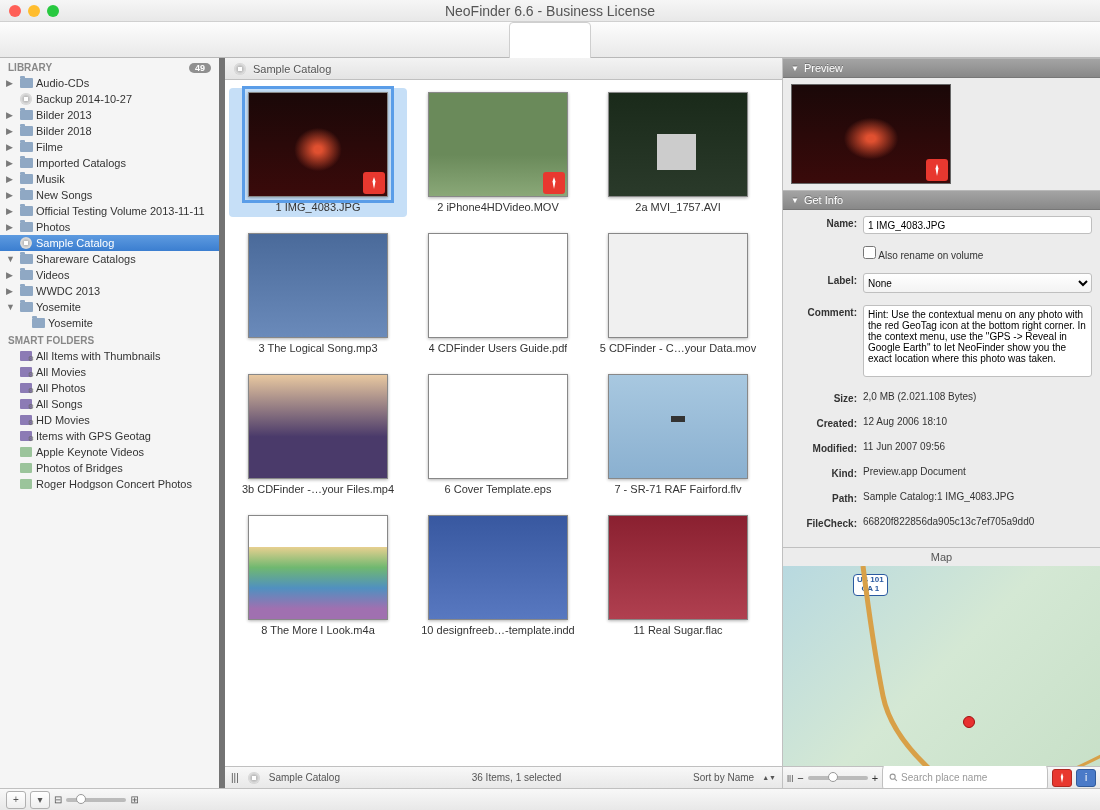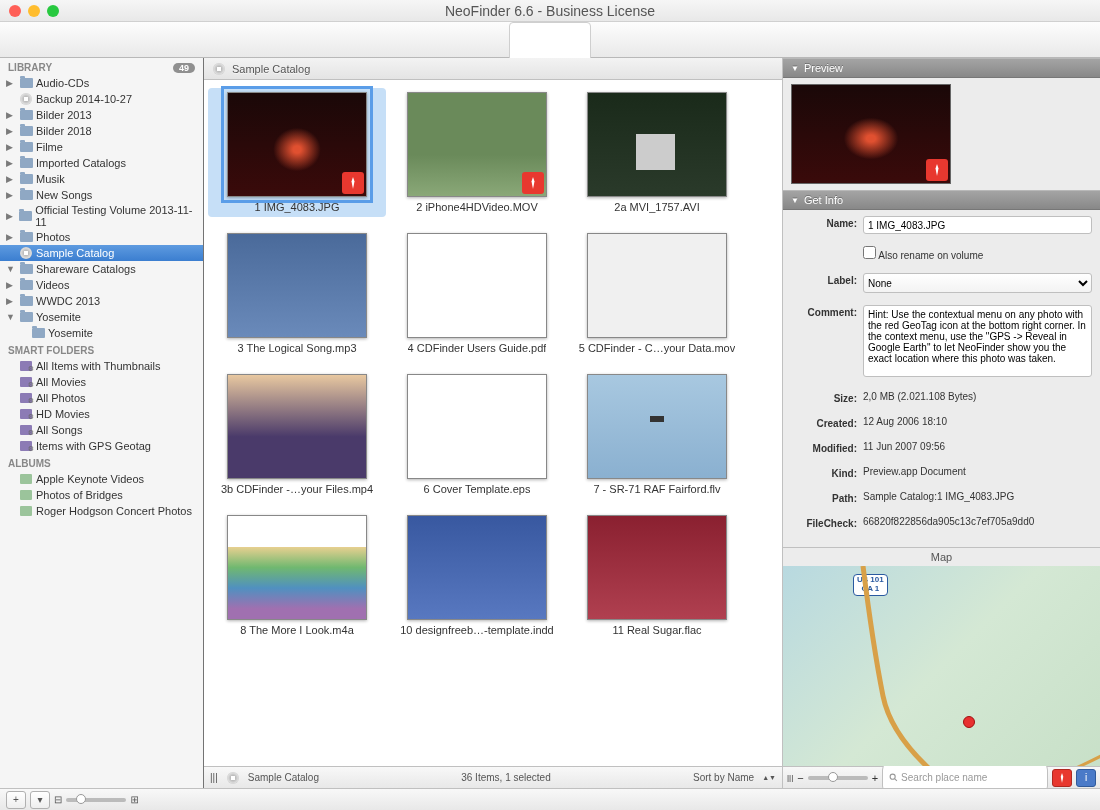--- a/index.html
+++ b/index.html
@@ -13,21 +13,21 @@
 .search-field { flex: 0 0 200px; height: 22px; background: #fff; border: 1px solid #cfcfcf; border-radius: 4px; display: flex; align-items: center; padding: 0 6px; color: #999; }
 .search-field svg { margin-right: 4px; }
 .tb-group { display: flex; }
 .tb-btn { height: 22px; min-width: 30px; background: linear-gradient(#fff,#f1f1f1); border: 1px solid #b8b8b8; display: flex; align-items: center; justify-content: center; padding: 0 6px; }
 .tb-group .tb-btn:first-child { border-radius: 4px 0 0 4px; }
 .tb-group .tb-btn:last-child { border-radius: 0 4px 4px 0; border-left: none; }
 .tb-group .tb-btn:not(:first-child) { border-left: none; }
 .tb-single { border-radius: 4px; }
 .tb-btn.active { background: #d0d0d0; }
 .main { display: flex; height: 730px; }
-.sidebar { width: 204px; background: #f5f5f5; border-right: 1px solid #737373; overflow-y: auto; font-size: 11px; }
+.sidebar { width: 225px; background: #f5f5f5; border-right: 6px solid #737373; overflow-y: auto; font-size: 11px; }
 .sb-header { display: flex; justify-content: space-between; align-items: center; padding: 4px 8px 2px 8px; color: #888; font-weight: bold; font-size: 10px; }
 .sb-badge { background: #909090; color: #fff; border-radius: 8px; padding: 0 6px; font-size: 9px; }
 .sb-item { display: flex; align-items: center; padding: 1px 4px 1px 6px; cursor: default; gap: 3px; }
 .sb-item.selected { background: linear-gradient(#5e9be0,#3b7ed0); color: #fff; }
 .sb-item .arrow { width: 10px; font-size: 9px; color: #7a7a7a; }
 .sb-item.selected .arrow { color: #fff; }
 .sb-icon { width: 14px; height: 14px; display: inline-flex; align-items: center; justify-content: center; }
 .ic-folder { width: 13px; height: 10px; background: #8fa8c4; border-radius: 1px; position: relative; }
 .ic-folder:before { content:''; position:absolute; top:-2px; left:0; width:5px; height:2px; background:#8fa8c4; border-radius:1px 1px 0 0; }
 .ic-disc { width: 12px; height: 12px; border-radius: 50%; background: radial-gradient(circle, #fff 25%, #bbb 28%, #ddd 60%, #aaa 100%); }
@@ -309,39 +309,36 @@
           <span class="sb-icon">
             <span class="ic-smart"></span>
           </span>
           <span>All Photos</span>
         </div>
         <div class="sb-item">
           <span class="arrow"></span>
           <span class="sb-icon">
             <span class="ic-smart"></span>
           </span>
+          <span>All Songs</span>
+        </div>
+        <div class="sb-item">
+          <span class="arrow"></span>
+          <span class="sb-icon">
+            <span class="ic-smart"></span>
+          </span>
           <span>HD Movies</span>
         </div>
         <div class="sb-item">
           <span class="arrow"></span>
           <span class="sb-icon">
             <span class="ic-smart"></span>
           </span>
-          <span>All Songs</span>
-        </div>
-        <div class="sb-item">
-          <span class="arrow"></span>
-          <span class="sb-icon">
-            <span class="ic-smart"></span>
-          </span>
           <span>Items with GPS Geotag</span>
         </div>
-      </div>
-    <div class="sb-header">
-        <span>ALBUMS</span>
       </div>
     <div id="album-list">
         <div class="sb-item">
           <span class="arrow"></span>
           <span class="sb-icon">
             <span class="ic-album"></span>
           </span>
           <span>Apple Keynote Videos</span>
         </div>
         <div class="sb-item">

